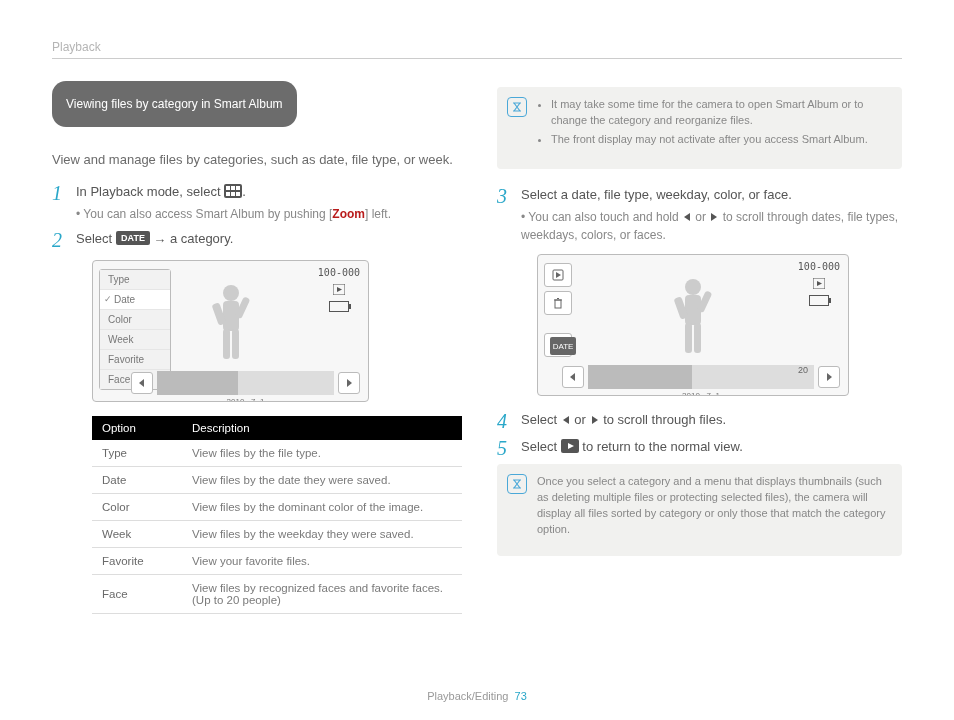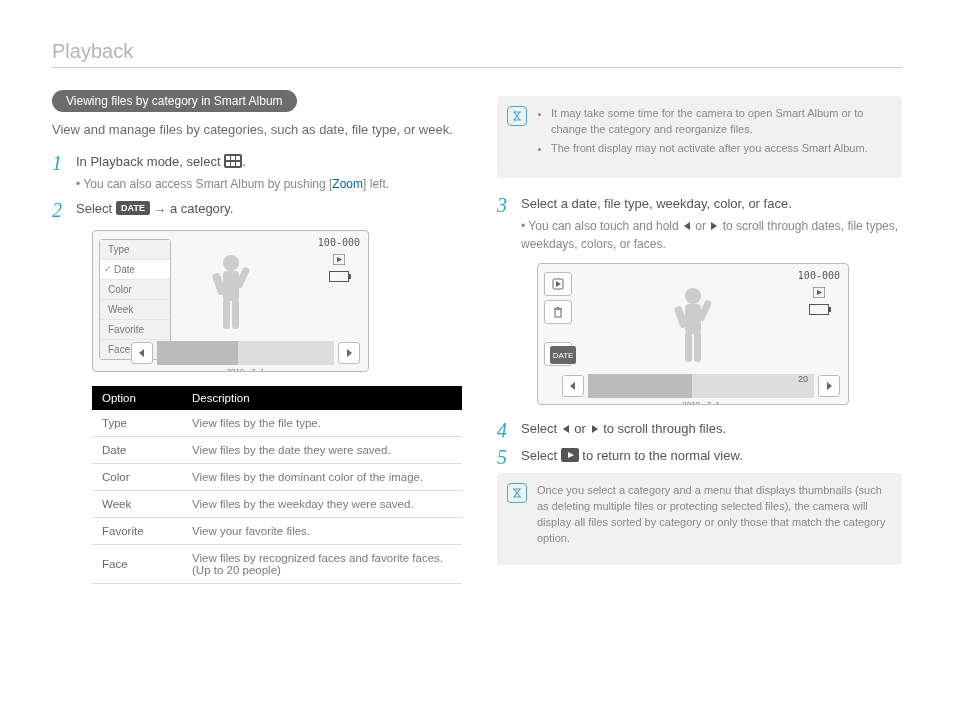--- a/index.html
+++ b/index.html
@@ -1,32 +1,32 @@
 <!DOCTYPE html>
 <html><head>
 <meta charset="utf-8">
 <style>
   html,body{margin:0;padding:0;background:#fff;font-family:Arial,Helvetica,sans-serif;color:#6b6b6b;}
   .page{width:954px;height:720px;box-sizing:border-box;padding:40px 52px 20px 52px;position:relative;}
   .hairline{border-bottom:1px solid #ccc;margin-bottom:6px;}
-  .header{font-size:20px;color:#b5b5b5;padding-bottom:4px;}
+  .header{font-size:12px;color:#b5b5b5;padding-bottom:4px;}
   .cols{display:flex;gap:40px;margin-top:22px;}
   .col{flex:1;min-width:0;}
-  .pill{display:inline-block;background:#6c6c6c;color:#fff;border-radius:14px;padding:4px 14px;font-size:12px;}
-  .para{font-size:13px;line-height:1.45;margin:9px 0 12px 0;}
+  .pill{display:inline-block;background:#6c6c6c;color:#fff;border-radius:14px;padding:16px 14px;font-size:12px;}
+  .para{font-size:13px;line-height:1.45;margin:24px 0 12px 0;}
   .steps{margin:0;padding:0;list-style:none;}
   .step{display:flex;gap:10px;font-size:13px;line-height:1.5;margin-bottom:6px;align-items:flex-start;}
   .step .num{font-family:Georgia,serif;font-style:italic;font-size:20px;color:#2aa7c9;width:14px;line-height:1;padding-top:1px;}
   .step .body{flex:1;}
   .step .body .main{color:#555;}
   .step .body .sub{font-size:12px;color:#888;margin-top:4px;}
   .step .body .sub::before{content:"•  ";}
   .icon{display:inline-block;vertical-align:-2px;}
   .icon svg{display:block;}
-  .zoom{font-weight:normal;color:#0369a1;}
+  .zoom{font-weight:bold;color:#b91c1c;}
   .screenshot{border:1px solid #bbb;border-radius:4px;background:#f7f7f7;position:relative;overflow:hidden;margin:10px 0 14px 40px;}
   .ss1{width:275px;height:140px;}
   .ss2{width:310px;height:140px;}
   .ss-sidebar{position:absolute;left:6px;top:8px;width:70px;border:1px solid #bbb;border-radius:3px;background:#fff;}
   .ss-item{font-size:10px;color:#777;padding:4px 8px;border-bottom:1px solid #e6e6e6;background:#f2f2f2;}
   .ss-item:last-child{border-bottom:none;}
   .ss-item.sel{background:#fff;position:relative;padding-left:14px;}
   .ss-item.sel::before{content:"✓";position:absolute;left:4px;top:4px;font-size:9px;color:#888;}
   .ss-sidebar2{position:absolute;left:6px;top:8px;width:26px;}
   .ss-btn{width:26px;height:22px;border:1px solid #bbb;border-radius:3px;margin-bottom:4px;background:#fff;display:flex;align-items:center;justify-content:center;}
@@ -324,13 +324,16 @@
             <svg width="12" height="12">
               <path d="M2 2 L10 2 M2 10 L10 10 M3 2 L9 10 M9 2 L3 10" stroke="#4aa8d8" stroke-width="1.2" fill="none"></path>
             </svg>
           </span>
         <span>Once you select a category and a menu that displays thumbnails (such as deleting multiple files or protecting selected files), the camera will display all files sorted by category or only those that match the category option.</span>
       </div>
 
     </div>
   </div>
 
+  <div class="footer">
+    <span>Playback/Editing</span>&nbsp;&nbsp;<span class="pg">73</span>
+  </div>
 </div>
 
 </body></html>

